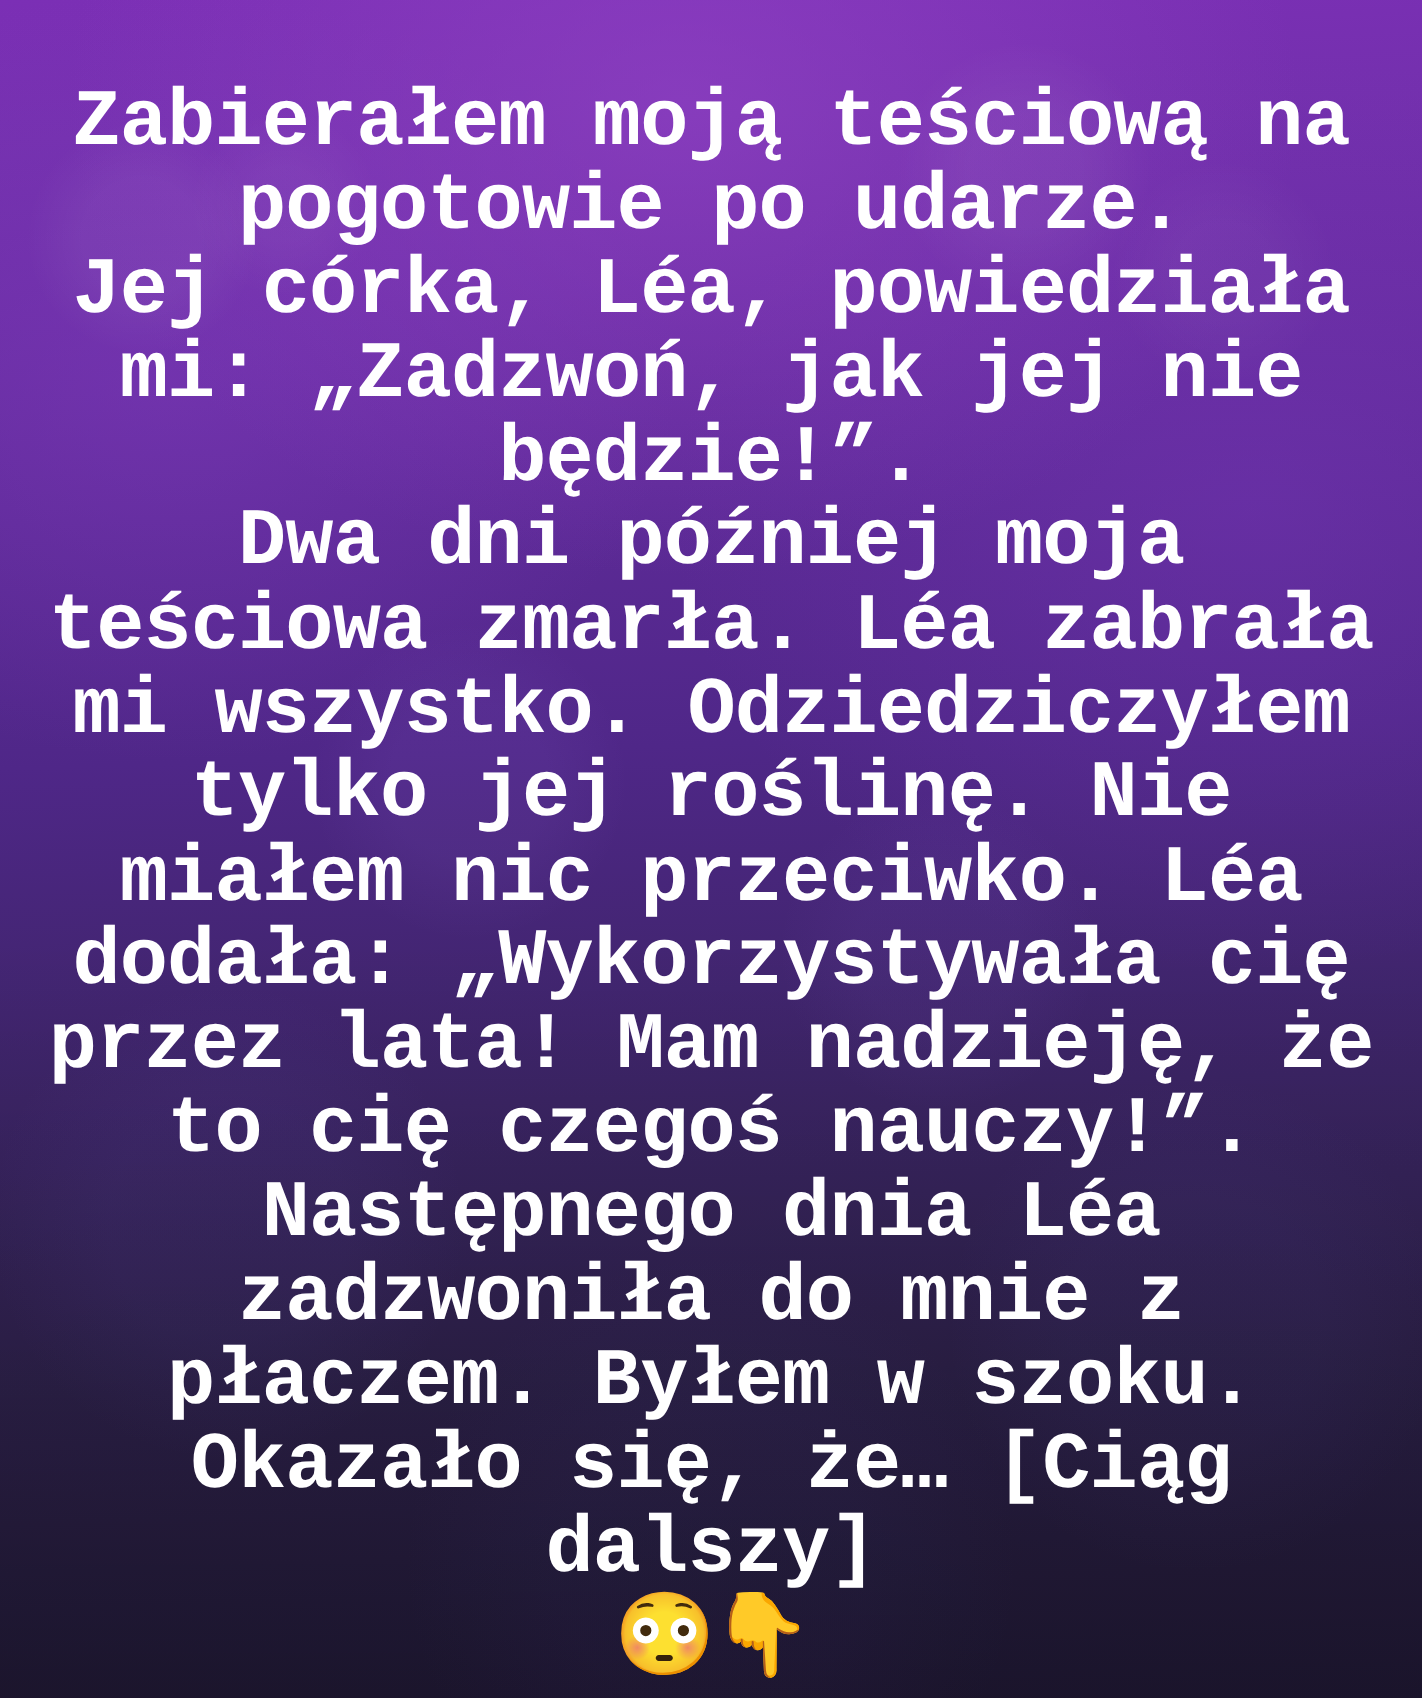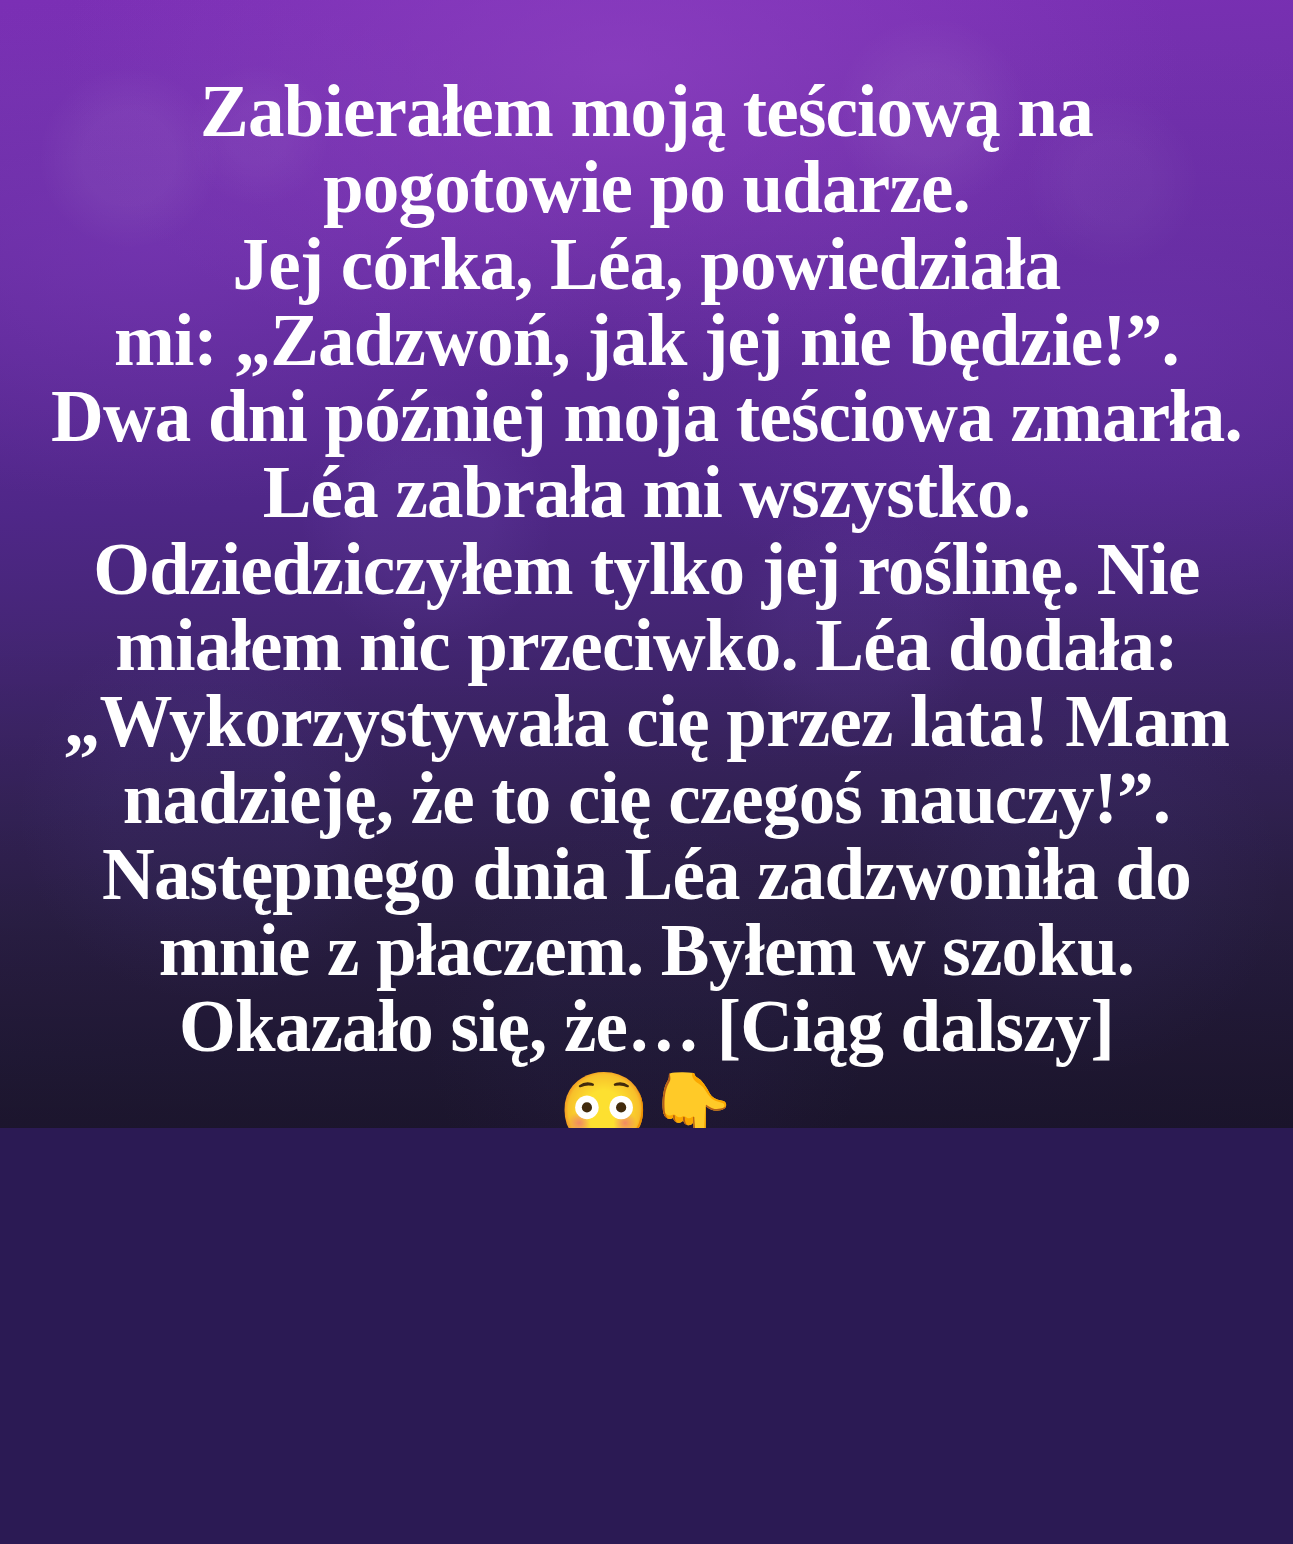--- a/index.html
+++ b/index.html
@@ -4,38 +4,38 @@
 <title>Story Image</title>
 <style>
   html, body {
     margin: 0;
     padding: 0;
     background: #2b1a54;
   }
   #poster {
     position: relative;
     width: 1293px;
-    height: 1128px;
+    height: 1544px;
     overflow: hidden;
     background:
       radial-gradient(ellipse 70% 45% at 48% 6%, rgba(150, 70, 200, 0.55) 0%, rgba(120, 50, 180, 0.0) 62%),
       radial-gradient(ellipse 55% 35% at 12% 22%, rgba(128, 60, 190, 0.45) 0%, rgba(110, 45, 170, 0.0) 65%),
       radial-gradient(ellipse 60% 40% at 88% 30%, rgba(120, 55, 185, 0.40) 0%, rgba(100, 40, 160, 0.0) 68%),
       linear-gradient(178deg,
         #7b2fb5 0%,
         #7430ae 8%,
         #6a2da4 18%,
         #5d2a97 30%,
         #4f2788 44%,
         #41256f 58%,
         #352359 70%,
         #2c2048 80%,
         #251c3d 90%,
         #201834 100%);
-    font-family: Liberation Serif, serif;
+    font-family: Liberation Mono, monospace;
   }
   
   #poster::before {
     content: "";
     position: absolute;
     inset: 0;
     background:
       radial-gradient(circle at 10% 14%, rgba(255,255,255,0.05) 0 3%, rgba(255,255,255,0) 6%),
       radial-gradient(circle at 20% 12%, rgba(255,255,255,0.04) 0 2%, rgba(255,255,255,0) 5%),
       radial-gradient(circle at 72% 10%, rgba(255,255,255,0.05) 0 3%, rgba(255,255,255,0) 7%),

